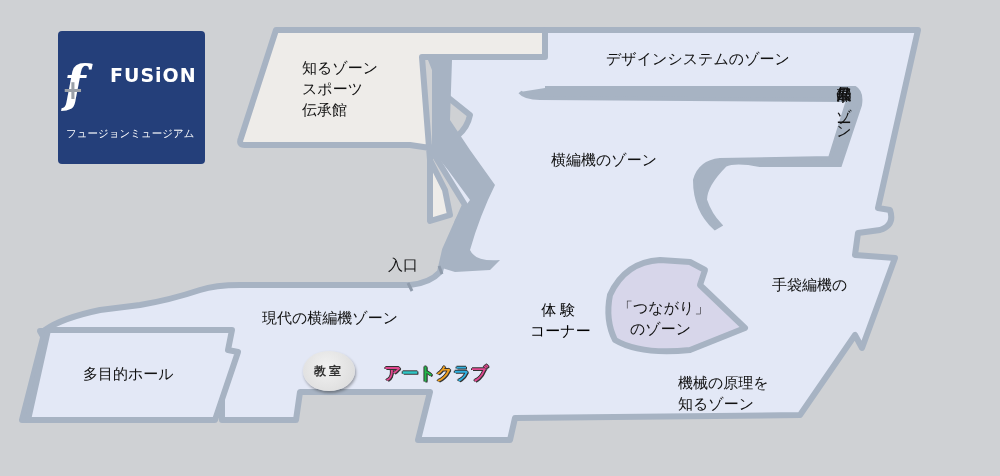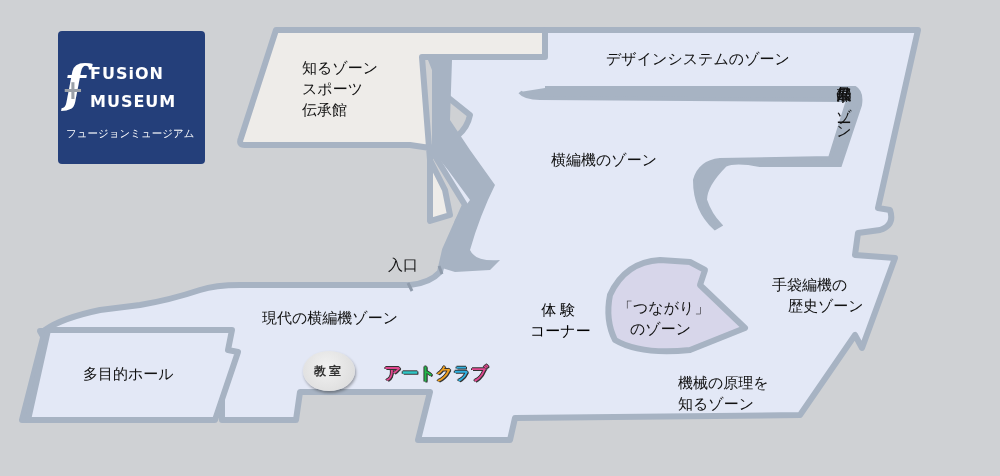--- a/index.html
+++ b/index.html
@@ -4,21 +4,21 @@
 <style>
   html, body { margin:0; padding:0; }
   body { width:1000px; height:476px; background:#cfd1d4; position:relative; overflow:hidden;
          font-family:"DejaVu Sans","Liberation Sans",sans-serif; }
   #map { position:absolute; left:0; top:0; width:1000px; height:476px; }
   .logo { position:absolute; left:58px; top:31px; width:147px; height:133px; background:#243f7a;
           border-radius:4px; color:#fff; }
   .logo .f { position:absolute; left:6px; top:28px; font-size:50px; font-weight:bold; font-style:italic;
              font-family:"DejaVu Serif",serif; color:#fff; line-height:1; }
   .logo .plus { position:absolute; left:4px; top:46px; font-size:26px; color:#9aa0a8; font-weight:bold; line-height:1; }
-  .logo .l1, .logo .l2 { position:absolute; left:32px; font-size:16px; font-weight:bold; letter-spacing:1px;
+  .logo .l1, .logo .l2 { position:absolute; left:52px; font-size:19px; font-weight:bold; letter-spacing:1px;
              font-family:"DejaVu Sans",sans-serif; }
   .logo .l1 { top:33px; }
   .logo .l2 { top:61px; }
   .logo .kana { position:absolute; left:8px; top:96px; font-size:10.5px; color:#fff; }
   .lbl { position:absolute; color:#111; font-size:15px; line-height:21px; white-space:nowrap; }
   .vert { writing-mode:vertical-rl; text-orientation:upright; letter-spacing:1px; }
   .blue { color:#000000; }
   .room { position:absolute; left:303px; top:351px; width:52px; height:40px; border-radius:50%;
           background:radial-gradient(circle at 45% 40%, #f2f2f2, #d8d8d8); box-shadow:1px 2px 3px rgba(0,0,0,0.35);
           font-size:12px; font-weight:bold; color:#333; display:flex; align-items:center; justify-content:center; letter-spacing:3px; }
@@ -42,21 +42,20 @@
   <path d="M690,262 L705,270 L700,285 L745,328 L690,350 Q640,355 615,340 Q605,320 610,295 Q625,262 660,260 Z" fill="#d7d6ea" stroke="#a7b3c3" stroke-width="6" stroke-linejoin="round"></path>
 
   <line x1="408" y1="283" x2="412" y2="291" stroke="#8f9bab" stroke-width="3"></line>
   <line x1="439" y1="266" x2="442" y2="274" stroke="#8f9bab" stroke-width="3"></line>
 </svg>
 
 <div class="logo">
   <span class="f">f</span>
   <span class="plus">+</span>
   <span class="l1">FUSiON</span>
-  <span class="l2">MUSEUM</span>
   <span class="kana">フュージョンミュージアム</span>
 </div>
 
 <div class="lbl" style="left:302px;top:58px;">
   <div>知るゾーン</div>
   <div>スポーツ</div>
   <div>伝承館</div>
 </div>
 <div class="lbl" style="left:606px;top:49px;">デザインシステムのゾーン</div>
 <div class="lbl vert" style="left:833px;top:74px;">部品展示のゾーン</div>
@@ -71,18 +70,17 @@
 <div class="lbl blue" style="left:530px;top:300px;text-align:center;">
   <div style="letter-spacing:4px">体験</div>
   <div>コーナー</div>
 </div>
 <div class="lbl" style="left:618px;top:298px;">
   <div>「つながり」</div>
   <div style="padding-left:12px">のゾーン</div>
 </div>
 <div class="lbl" style="left:772px;top:275px;">
   <div>手袋編機の</div>
-  <div style="padding-left:16px">歴史ゾーン</div>
 </div>
 <div class="lbl" style="left:678px;top:373px;text-align:left;">
   <div>機械の原理を</div>
   <div>知るゾーン</div>
 </div>
 
 </body></html>

